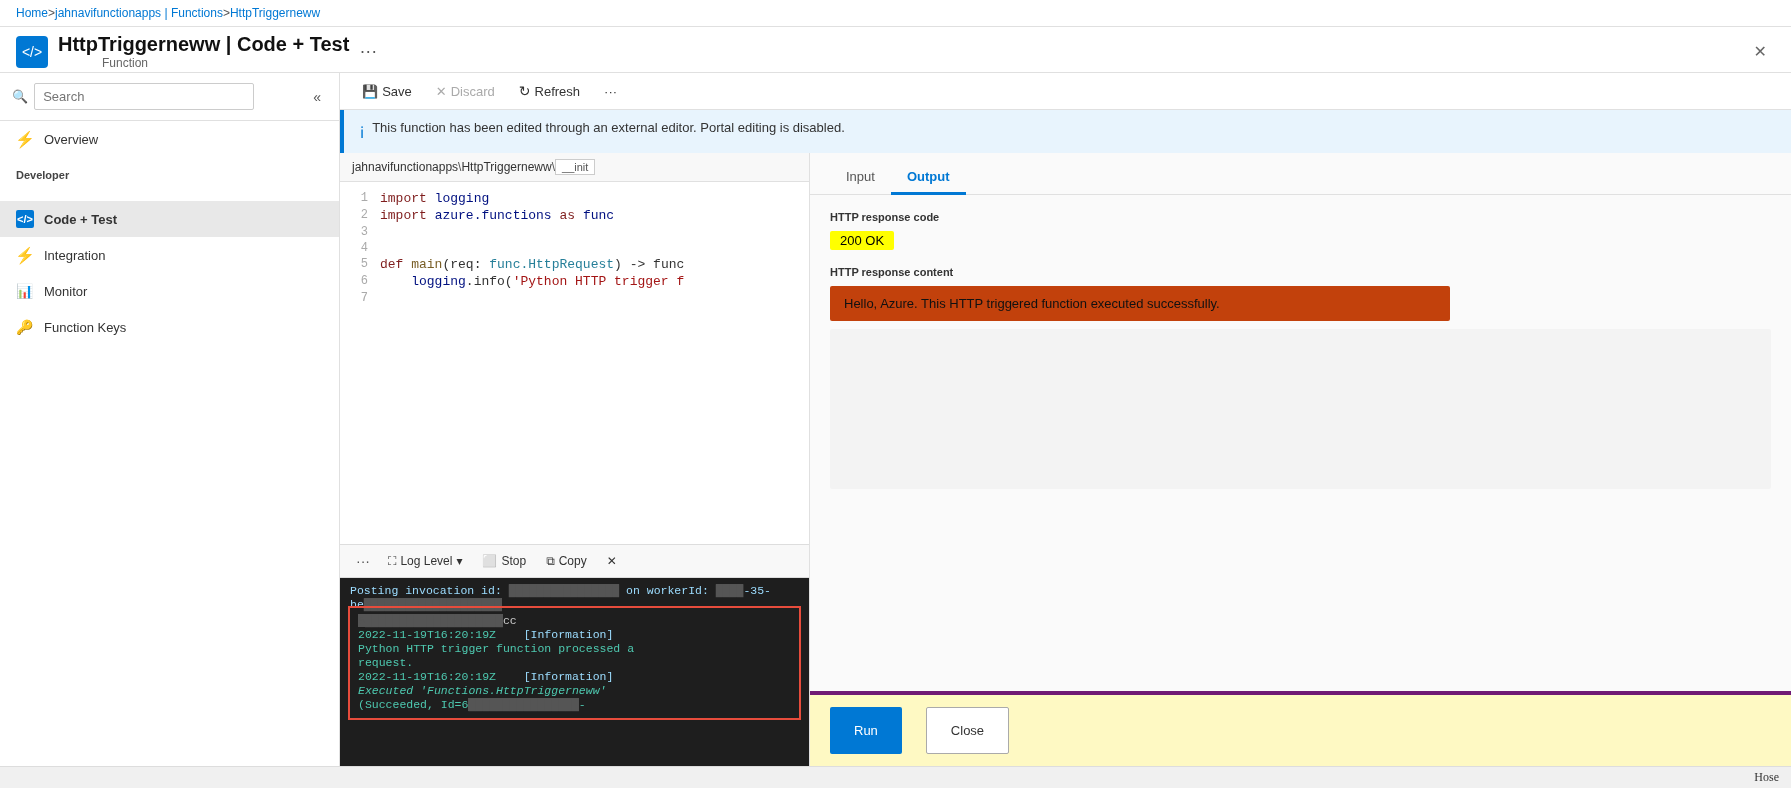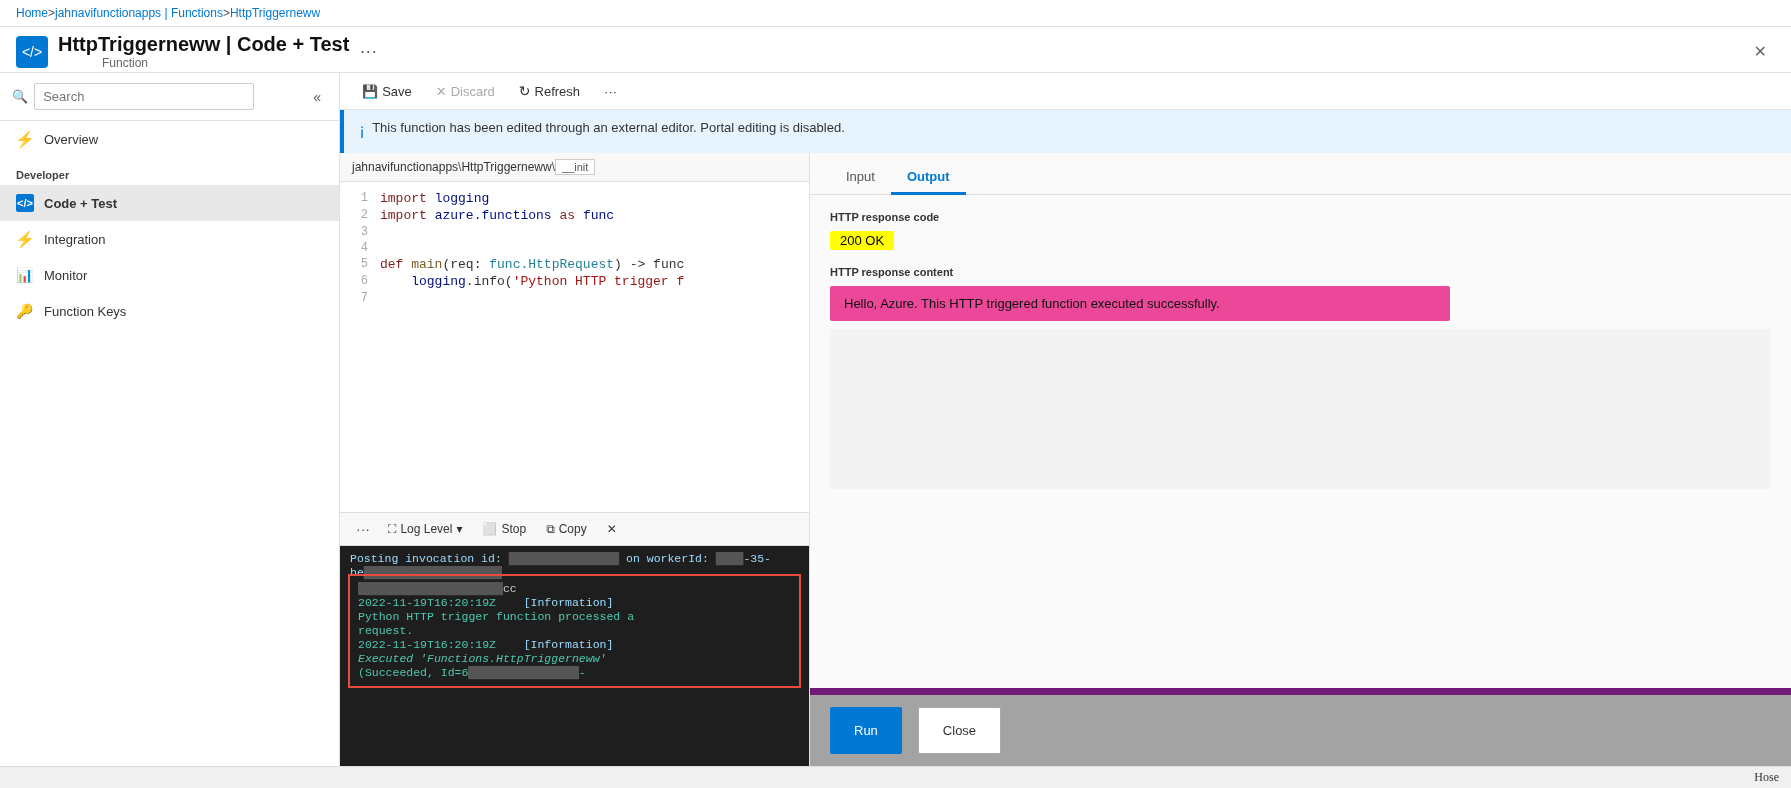--- a/index.html
+++ b/index.html
@@ -77,21 +77,21 @@
     }
     .sidebar-nav { flex: 1; overflow-y: auto; }
     .sidebar-item {
       display: flex; align-items: center; gap: 10px;
       padding: 9px 16px; cursor: pointer; color: #333;
       font-size: 13px;
     }
     .sidebar-item.active { background: #e8e8e8; font-weight: 600; }
     .sidebar-item-icon { width: 18px; height: 18px; display: flex; align-items: center; justify-content: center; flex-shrink: 0; }
     .sidebar-section-title {
-      padding: 12px 16px 4px 16px;
+      padding: 12px 16px 20px 16px;
       font-size: 11px; font-weight: 700; color: #444;
       text-transform: none;
     }
 
     
     .content-area {
       flex: 1;
       display: flex;
       flex-direction: column;
       overflow: hidden;
@@ -197,21 +197,21 @@
     }
     .log-dots { font-size: 14px; color: #555; padding: 3px 6px; cursor: pointer; }
 
     
     .log-output {
       background: #1e1e1e;
       color: #d4d4d4;
       font-family: 'Consolas', 'Courier New', monospace;
       font-size: 11.5px;
       padding: 6px 10px;
-      height: 220px;
+      height: 188px;
       overflow: hidden;
       position: relative;
     }
     .log-output .log-line { color: #ccc; margin-bottom: 1px; white-space: pre-wrap; }
     .log-highlight-box {
       position: absolute;
       top: 28px; left: 8px; right: 8px;
       border: 2px solid #e74c3c;
       padding: 6px 8px;
     }
@@ -256,40 +256,40 @@
       display: inline-block;
       background: #ffff00;
       color: #000;
       padding: 2px 10px;
       font-size: 13px;
       font-weight: 500;
       margin-bottom: 16px;
       border-radius: 2px;
     }
     .response-content-box {
-      background: #ec4899;
+      background: #c2410c;
       padding: 10px 14px;
       font-size: 13px;
       color: #111;
       border-radius: 2px;
       max-width: 620px;
     }
     .response-body-area {
       margin-top: 8px;
       background: #f3f3f3;
       min-height: 160px;
       border-radius: 2px;
     }
 
     
     .output-footer {
       padding: 12px 20px;
-      border-top: 7px solid #701a75;
-      display: flex; gap: 16px;
-      background: #a3a3a3;
+      border-top: 4px solid #701a75;
+      display: flex; gap: 24px;
+      background: #fef9c3;
     }
     .btn-run {
       background: #0078d4; color: #fff;
       border: none; padding: 7px 24px;
       font-size: 13px; cursor: pointer;
       border-radius: 2px;
     }
     .btn-close {
       background: #fff; color: #333;
       border: 1px solid #aaa; padding: 15px 24px;

